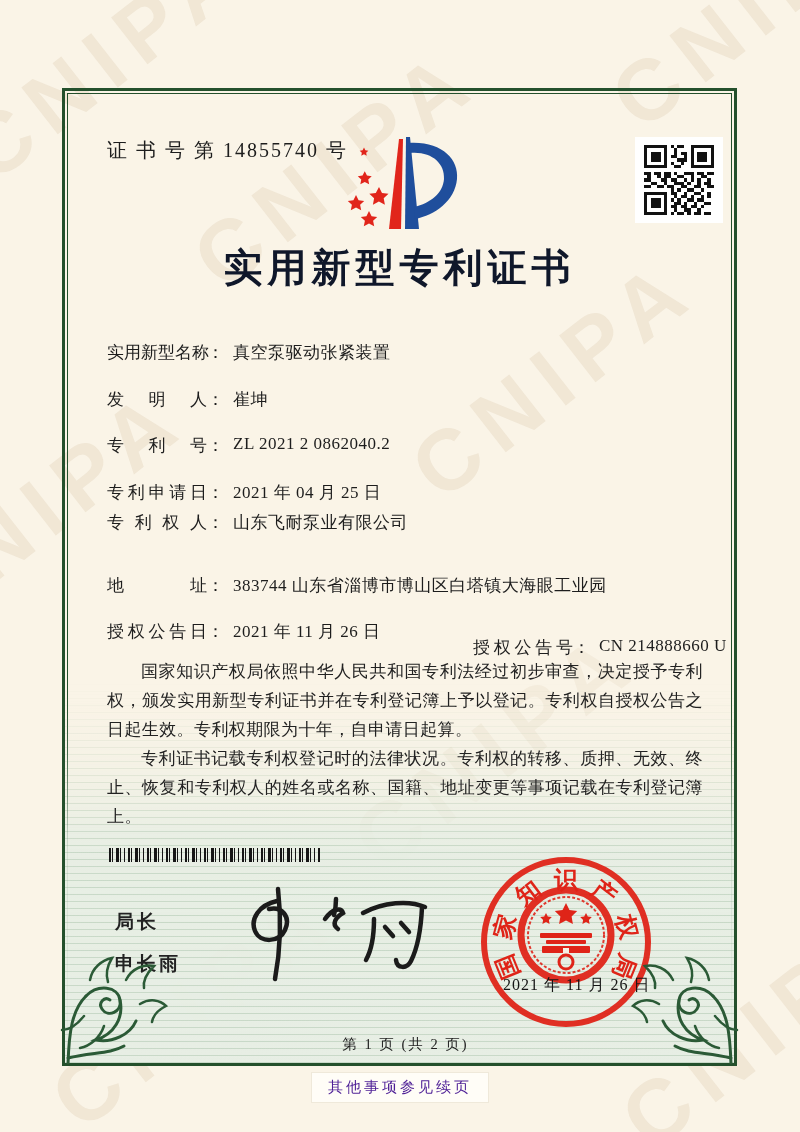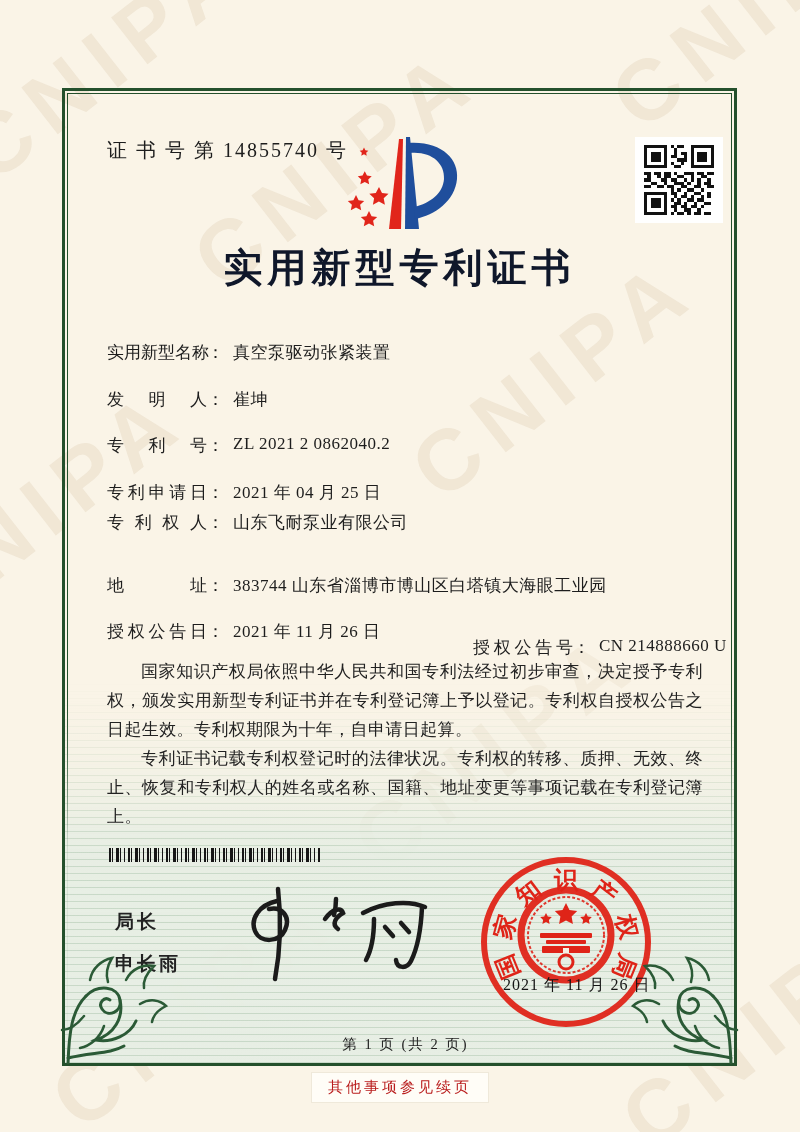--- a/index.html
+++ b/index.html
@@ -85,21 +85,21 @@
   }
   .page-info{position:absolute;left:0;right:0;top:944px;text-align:center;font-size:14.5px;letter-spacing:2px;margin-left:12px;}
   
   .flourish{position:absolute;bottom:-5px;z-index:3;}
   .flourish.left{left:-5px;}
   .flourish.right{right:-5px;transform:scaleX(-1);}
   
   .cont-note{
     position:absolute;left:50%;top:1072px;transform:translateX(-50%);
     background:#fffdf7;border:1px solid #efe9da;padding:5px 16px;
-    font-size:15px;letter-spacing:3px;z-index:3;color:#b91c1c;
+    font-size:15px;letter-spacing:3px;z-index:3;color:#4c1d95;
   }
 </style>
 </head>
 <body>
 
 <div class="wm-layer">
   <div class="wm" style="left:-60px;top:10px">CNIPA</div>
   <div class="wm" style="left:170px;top:118px">CNIPA</div>
   <div class="wm" style="left:588px;top:-42px">CNIPA</div>
   <div class="wm" style="left:388px;top:328px">CNIPA</div>

